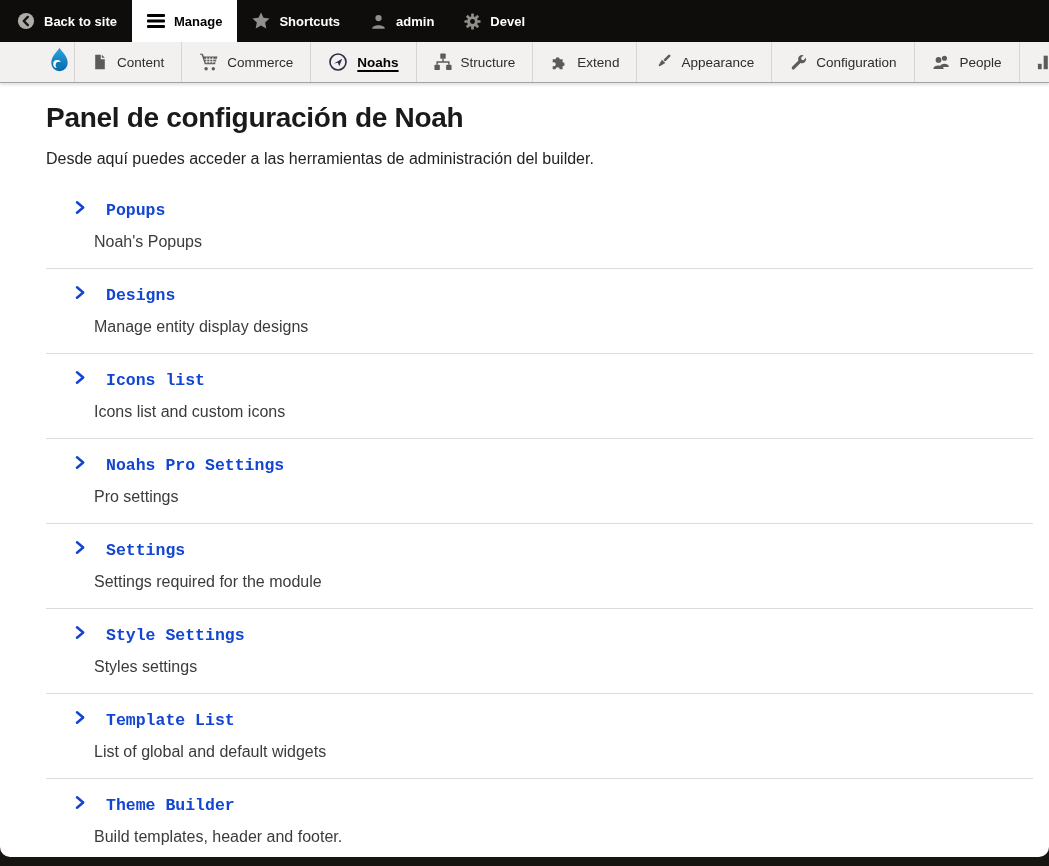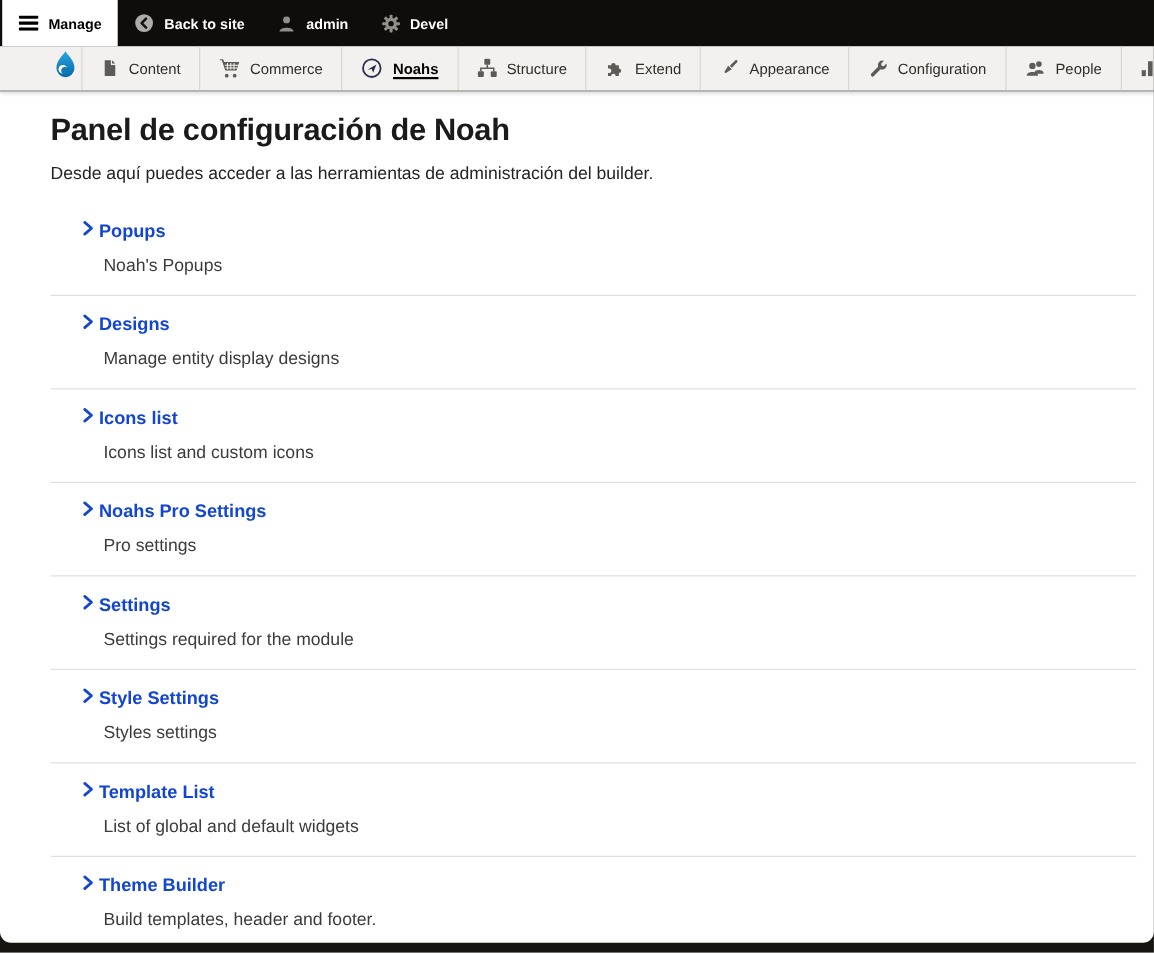--- a/index.html
+++ b/index.html
@@ -25,52 +25,60 @@
   .tray-item svg { display:block; flex:0 0 auto; }
 
   
   .main { flex:1 1 auto; background:#ffffff; overflow:hidden; padding:0 16px 0 46px;
           border-bottom-left-radius:10px; border-bottom-right-radius:10px; position:relative; z-index:1; }
   .page-title { margin-top:19px; font-size:28px; font-weight:bold; color:#1a1a1a; letter-spacing:-0.3px; }
   .page-intro { margin-top:16px; font-size:16px; color:#232323; }
 
   .panel-list { list-style:none; margin-top:16px; }
   .panel-item { padding:15px 0 16px; border-bottom:1px solid #dedcd9; }
-  .item-link { display:flex; align-items:center; gap:4px; margin-left:28px; text-decoration:none; cursor:pointer; height:22px; }
+  .item-link { display:flex; align-items:center; gap:20px; margin-left:28px; text-decoration:none; cursor:pointer; height:22px;font-family:Liberation Mono, monospace; }
   .item-title { font-size:16.5px; font-weight:bold; color:#1245d1; }
   .item-desc { margin:10px 0 0 48px; font-size:16px; color:#3b3b3b; line-height:21px; }
 
   .bottom-strip { height:9px; flex:0 0 auto; }
 </style>
 </head>
 <body>
 
 <div class="app">
 
   <div class="topbar">
+    <div class="topbar-item">
+      <span>
+        <svg width="18" height="18" viewBox="0 0 20 20">
+            <circle cx="10" cy="10" r="9" fill="#aeaca8"></circle>
+            <path d="M12 5.5 L7.5 10 L12 14.5" stroke="#141210" stroke-width="2.6" fill="none" stroke-linecap="round" stroke-linejoin="round"></path>
+          </svg>
+      </span>
+      <span>Back to site</span>
+    </div>
     <div class="topbar-item active">
       <span>
         <svg width="18" height="14" viewBox="0 0 18 14">
             <g fill="#000">
               <rect x="0" y="0" width="18" height="3" rx="1"></rect>
               <rect x="0" y="5.5" width="18" height="3" rx="1"></rect>
               <rect x="0" y="11" width="18" height="3" rx="1"></rect>
             </g>
           </svg>
       </span>
       <span>Manage</span>
     </div>
     <div class="topbar-item">
       <span>
         <svg width="18" height="18" viewBox="0 0 20 20">
-            <circle cx="10" cy="10" r="9" fill="#aeaca8"></circle>
-            <path d="M12 5.5 L7.5 10 L12 14.5" stroke="#141210" stroke-width="2.6" fill="none" stroke-linecap="round" stroke-linejoin="round"></path>
-          </svg>
-      </span>
-      <span>Back to site</span>
+            <polygon fill="#918f8b" points="10,0.5 12.8,6.4 19.5,7.2 14.6,11.7 15.9,18.3 10,15 4.1,18.3 5.4,11.7 0.5,7.2 7.2,6.4"></polygon>
+          </svg>
+      </span>
+      <span>Shortcuts</span>
     </div>
     <div class="topbar-item">
       <span>
         <svg width="17" height="17" viewBox="0 0 20 20">
             <g fill="#918f8b">
               <circle cx="10" cy="6" r="3.7"></circle>
               <path d="M2.5 18.5 c0-5.5 15-5.5 15 0 z"></path>
             </g>
           </svg>
       </span>

